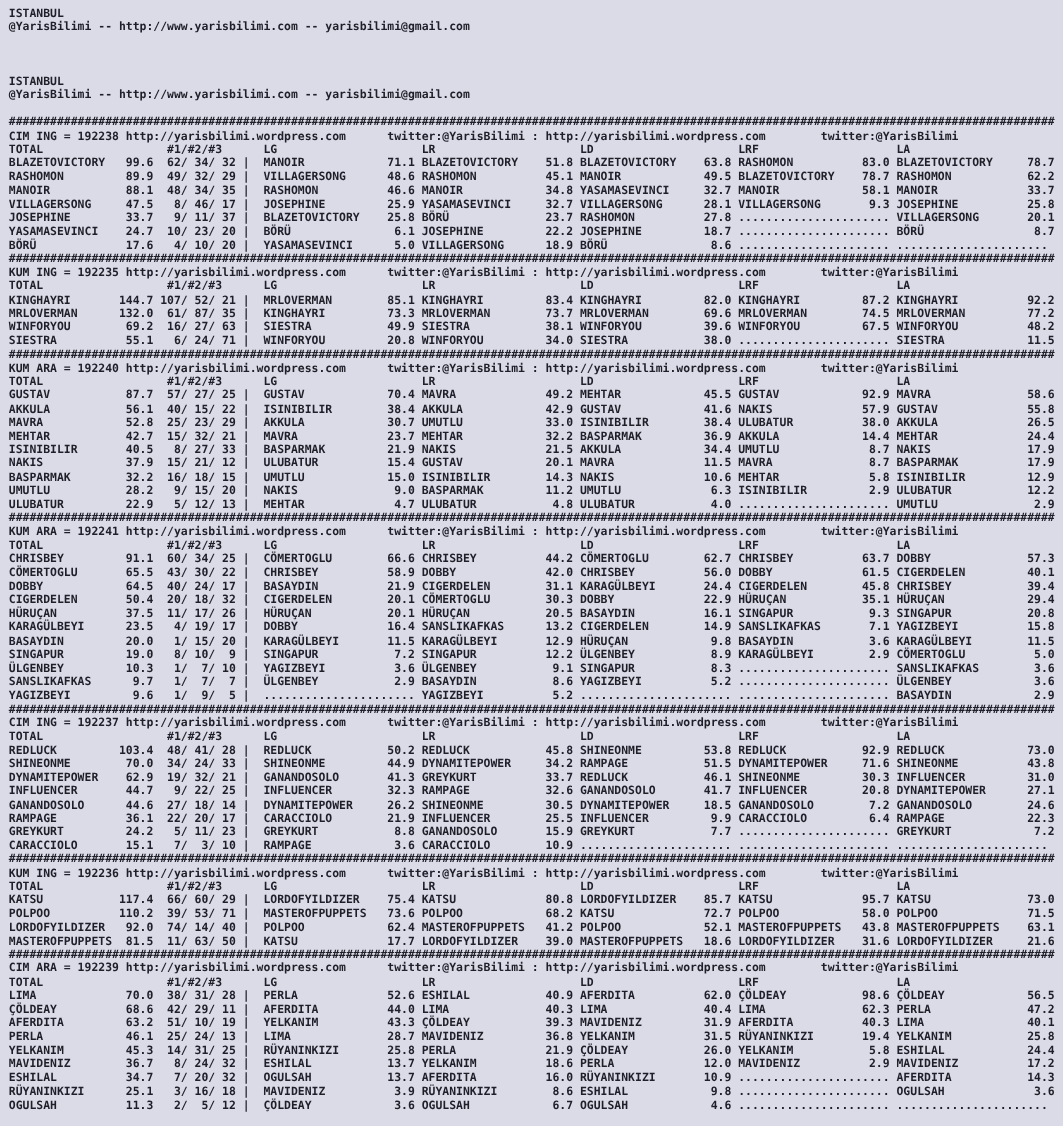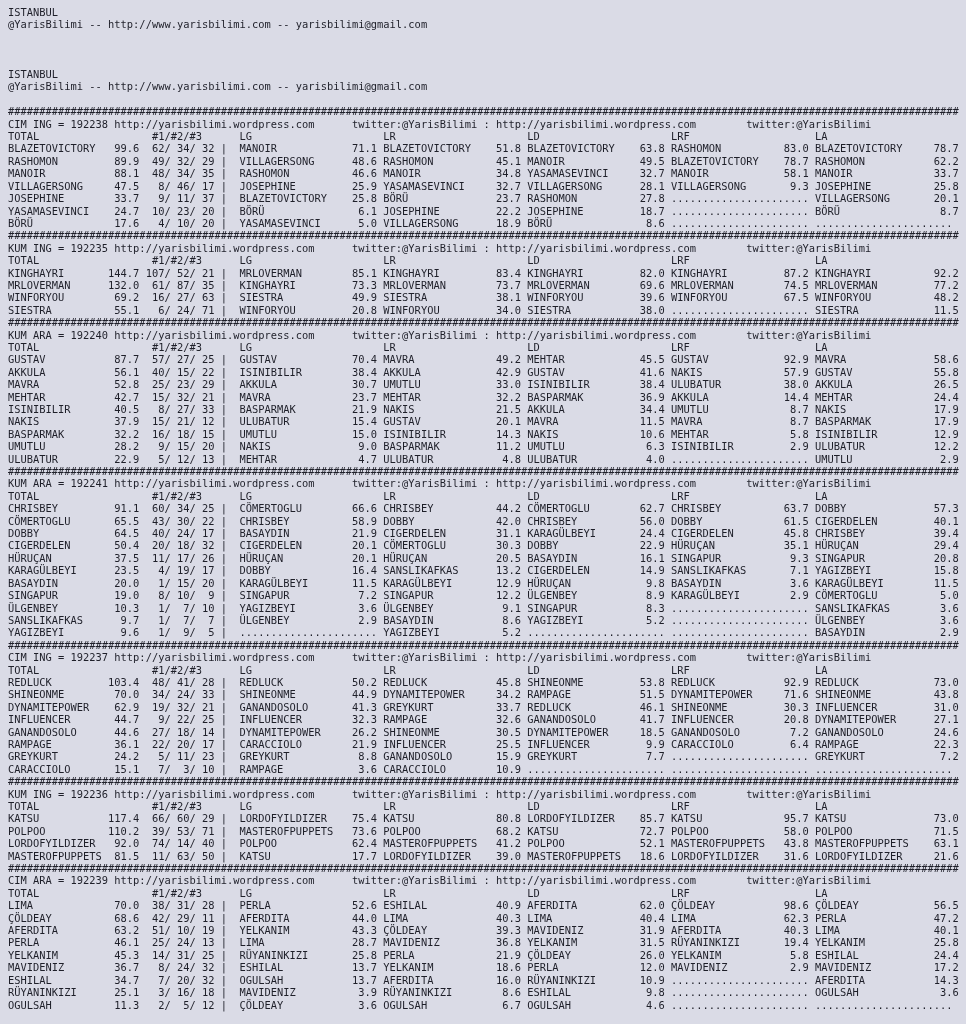--- a/index.html
+++ b/index.html
@@ -2,21 +2,21 @@
 <html><head>
 <meta charset="utf-8">
 <style>
   html, body { margin: 0; padding: 0; }
   body {
     width: 966px;
     height: 1024px;
     overflow: hidden;
     background: #dadbe6;
   }
-  .screen { width: 803px; height: 1024px; }
+  .screen { width: 803px; height: 1024px; font-weight: bold; }
   .report-text {
     margin: 0;
     padding: 6px 0 0 8px;
     font-family: "DejaVu Sans Mono", "Liberation Mono", monospace;
     font-size: 10.4px;
     line-height: 12.4px;
     color: #1e1f29;
     white-space: pre;
   }
 </style>

